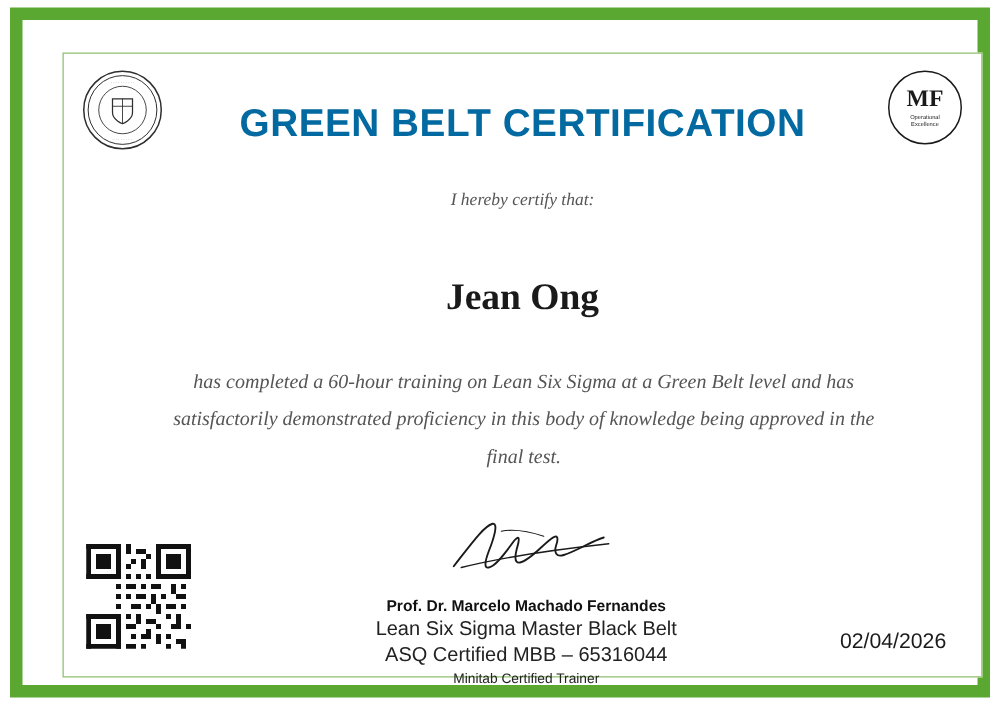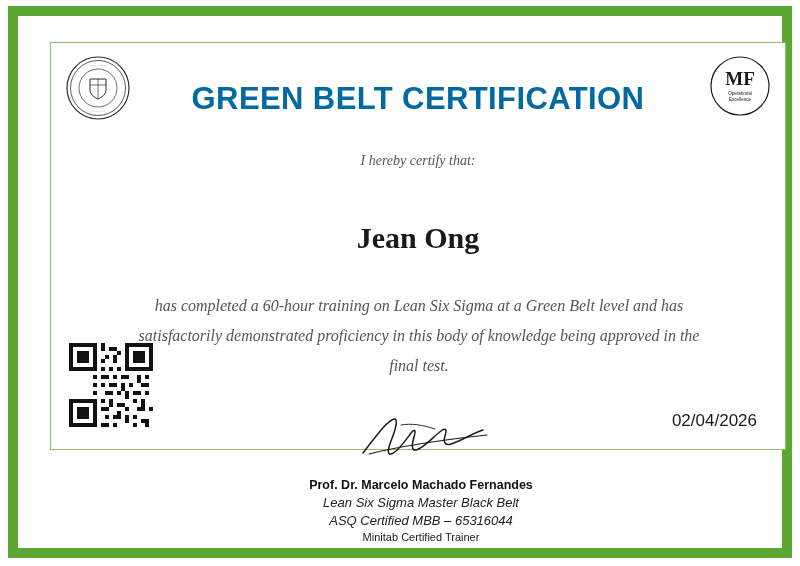--- a/index.html
+++ b/index.html
@@ -33,21 +33,21 @@
     border: 10px solid #5aa832;
     background: #ffffff;
   }
 
   
   .cert-inner {
     position: absolute;
     left: 32px;
     top: 26px;
     width: 736px;
-    height: 408px;
+    height: 500px;
     box-sizing: border-box;
     border: 1px solid #8fbf6d;
     background: #ffffff;
   }
 
   
   .seal {
     position: absolute;
     left: 14px;
     top: 12px;
@@ -132,22 +132,21 @@
   }
   .sig-name {
     font-family: "Liberation Sans", sans-serif;
     font-weight: bold;
     font-size: 12.5px;
     color: #111111;
     margin-top: 17px;
   }
   .sig-line {
     font-family: "Liberation Sans", sans-serif;
-    font-style: italic;
-    font-size: 13px;
+    font-size: 16px;
     color: #222222;
     margin-top: 3px;
   }
   .sig-line.mono {
     font-style: normal;
     font-size: 11px;
   }
 
   
   .qr {

